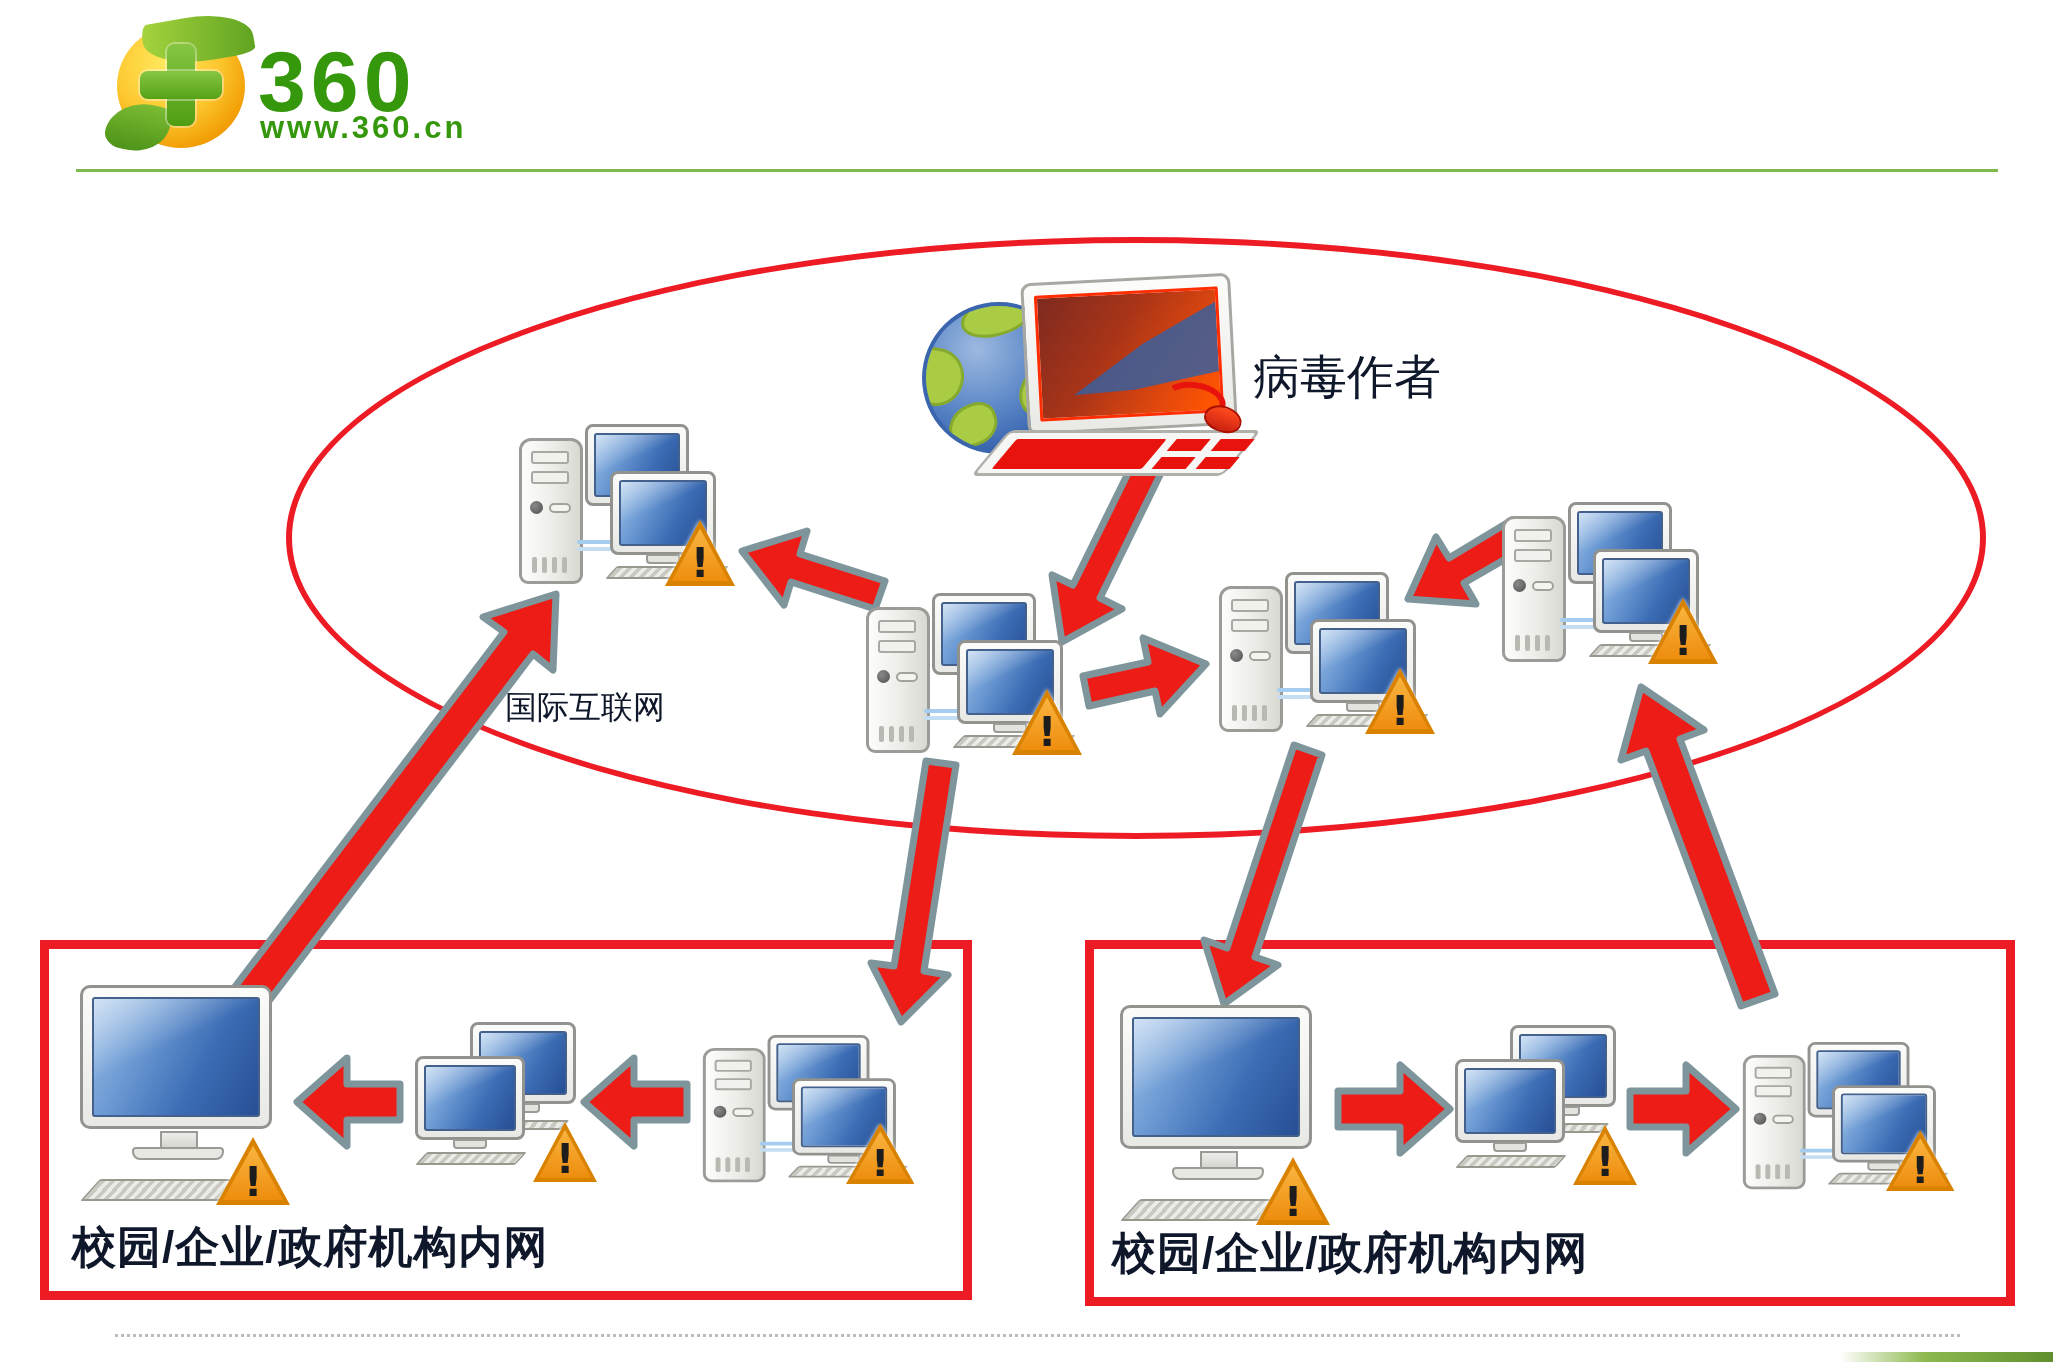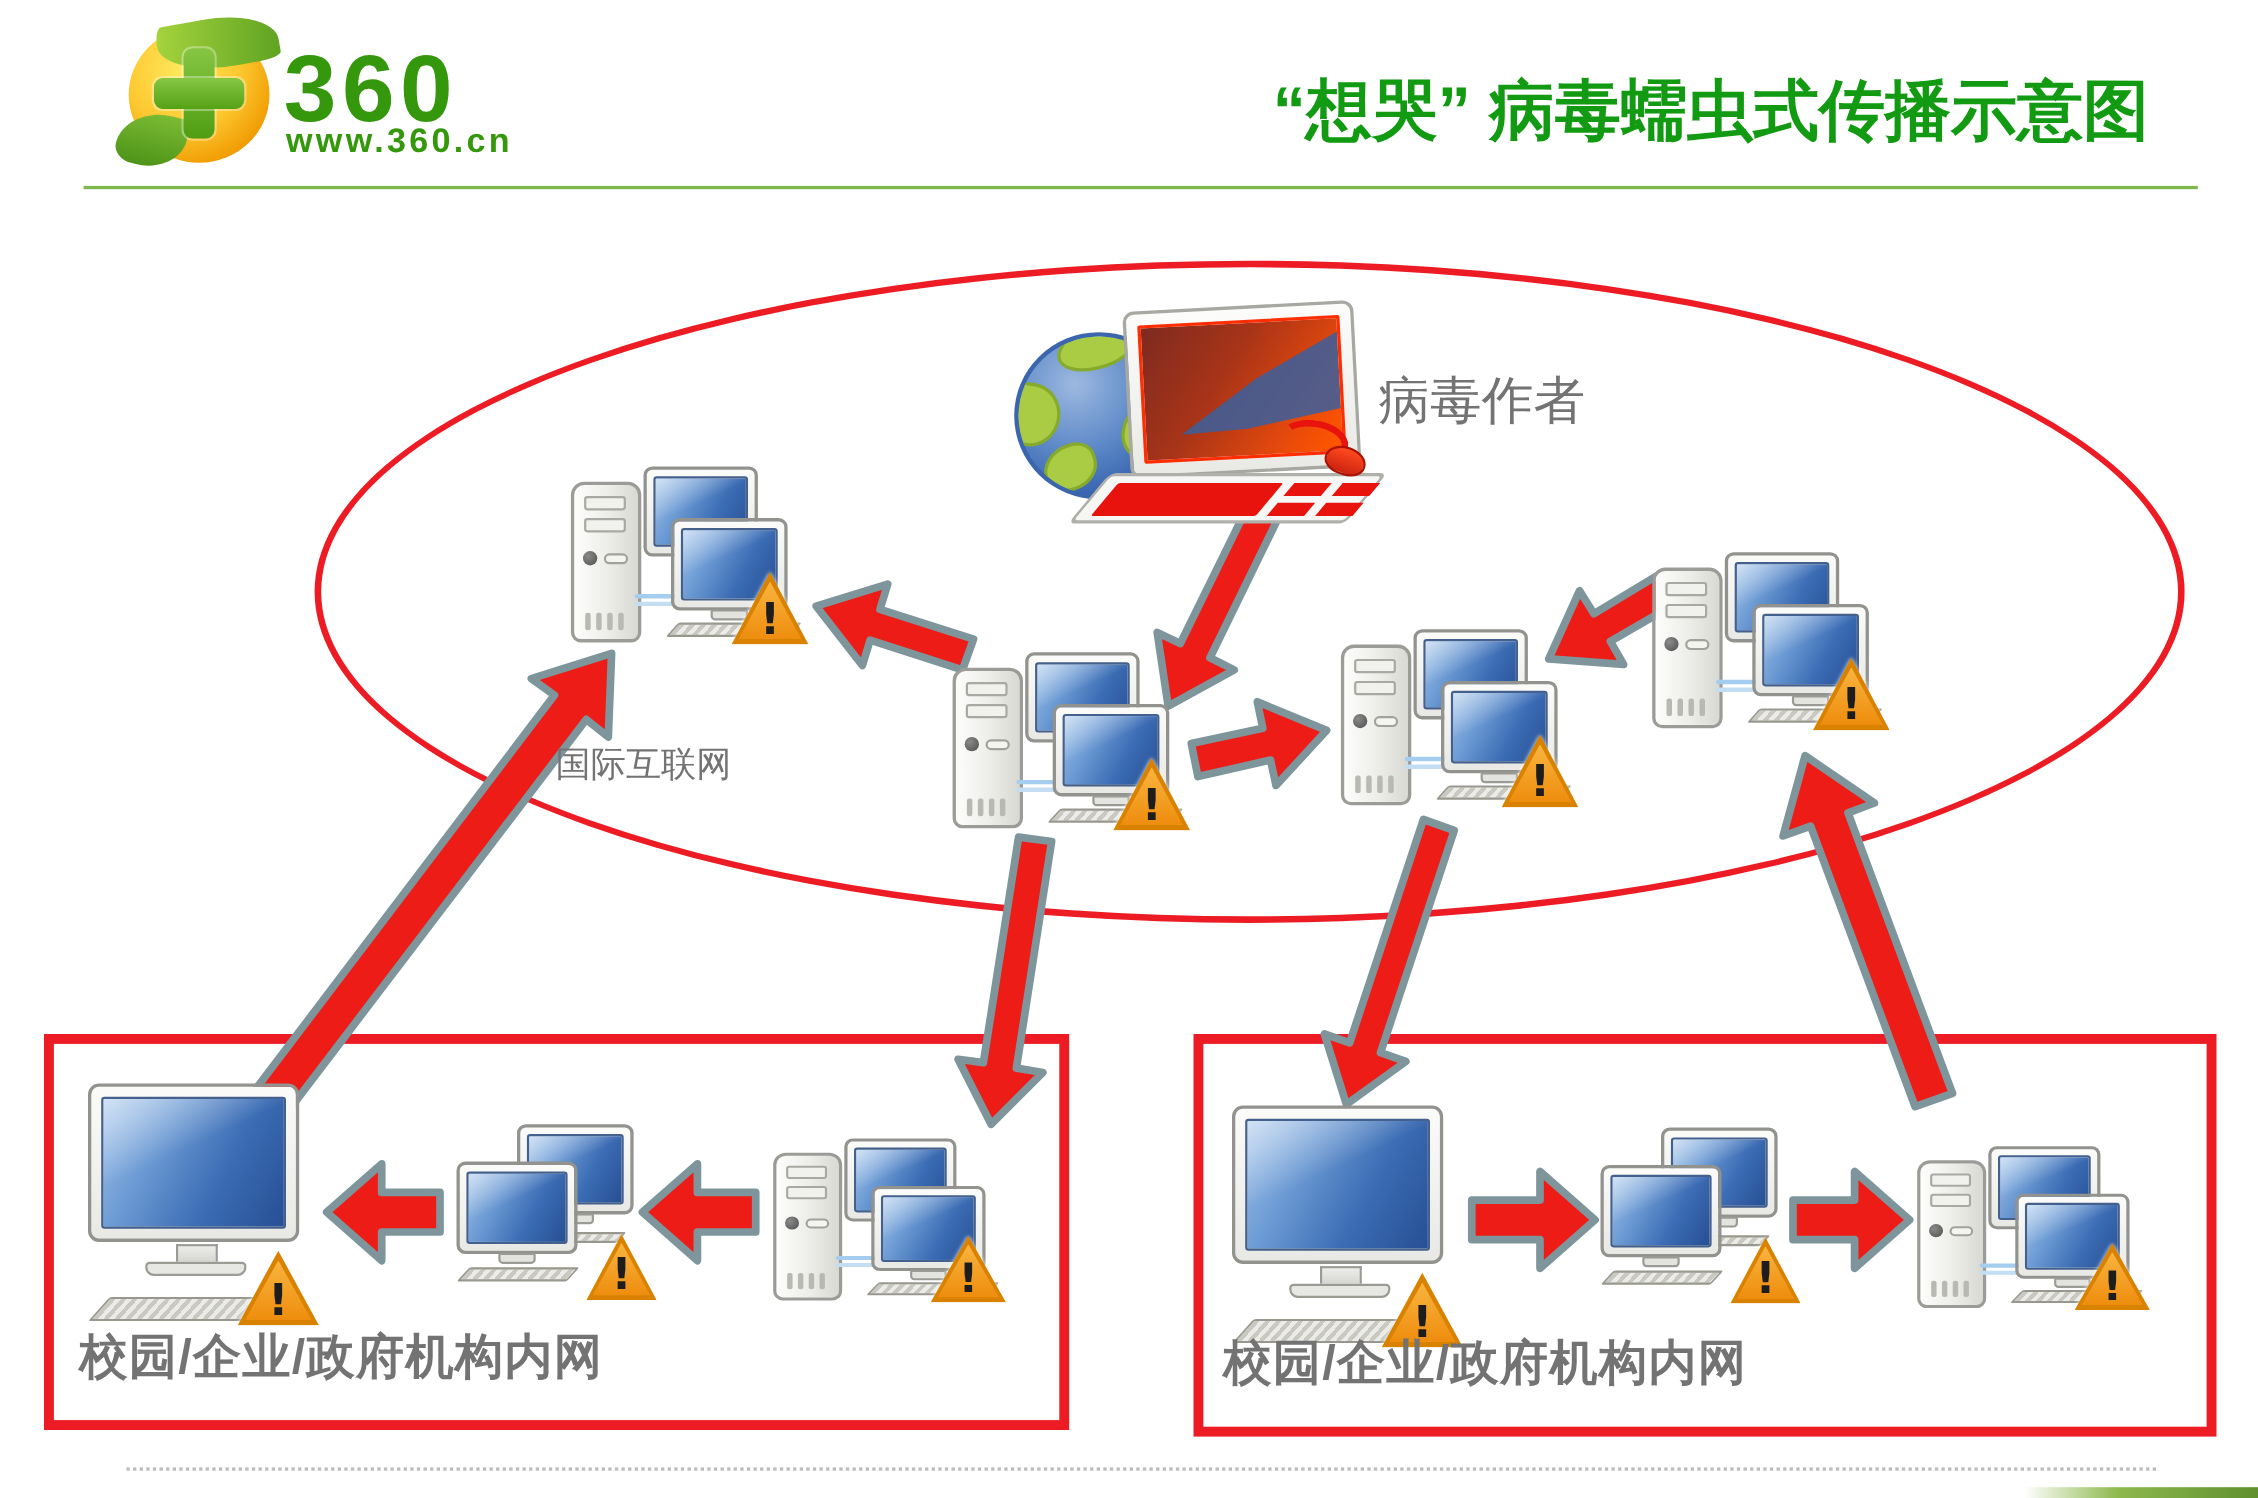--- a/index.html
+++ b/index.html
@@ -31,21 +31,21 @@
   
   .oval{position:absolute;left:286px;top:237px;width:1700px;height:602px;border:6px solid #ed1c24;
     border-radius:50%;z-index:2;}
   .rbox{position:absolute;border:9px solid #ed1c24;z-index:2;background:transparent;}
   .rbox.bl{left:40px;top:940px;width:932px;height:360px;}
   .rbox.br{left:1085px;top:940px;width:930px;height:366px;}
 
   #arrows{position:absolute;left:0;top:0;z-index:6;}
 
   
-  .lbl{position:absolute;color:#737373;z-index:12;line-height:1;white-space:nowrap;}
+  .lbl{position:absolute;color:#0f172a;z-index:12;line-height:1;white-space:nowrap;margin-top:13px;}
   .lbl.author{left:1253px;top:340px;font-size:47px;}
   .lbl.inet{left:505px;top:678px;font-size:32px;}
   .lbl.boxlab{font-size:44px;font-weight:bold;letter-spacing:1px;}
   .lbl.bl{left:72px;top:1212px;}
   .lbl.br{left:1112px;top:1218px;}
 
   
   .node{position:absolute;z-index:10;}
   .mon{position:absolute;background:linear-gradient(#fbfbfa,#e8e8e4);border:3px solid #92928e;border-radius:8px;}
   .mon .scr{position:absolute;inset:6px;border:2px solid #44608c;border-radius:3px;
@@ -145,21 +145,20 @@
 <div class="stage">
 
   <div class="logo-ball">
     <div class="leaf-top"></div>
     <div class="leaf-bottom"></div>
     <div class="cross-v"></div>
     <div class="cross-h"></div>
   </div>
   <div class="brand">360</div>
   <div class="brand-url">www.360.cn</div>
-  <div class="page-title">“想哭” 病毒蠕虫式传播示意图</div>
   <div class="divider"></div>
 
   <div class="oval"></div>
   <div class="rbox bl"></div>
   <div class="rbox br"></div>
 
   <svg id="arrows" width="2053" height="1362">
       <polygon points="1135,459 1073,585 1052,575 1062,642 1122,609 1100,598 1161,473" fill="#ed1c16" stroke="#7e959b" stroke-width="7" stroke-linejoin="round"></polygon>
       <polygon points="885,581 800,554 807,531 742,551 784,605 791,582 875,609" fill="#ed1c16" stroke="#7e959b" stroke-width="7" stroke-linejoin="round"></polygon>
       <polygon points="1089,706 1155,691 1160,714 1206,664 1143,638 1148,662 1083,676" fill="#ed1c16" stroke="#7e959b" stroke-width="7" stroke-linejoin="round"></polygon>

